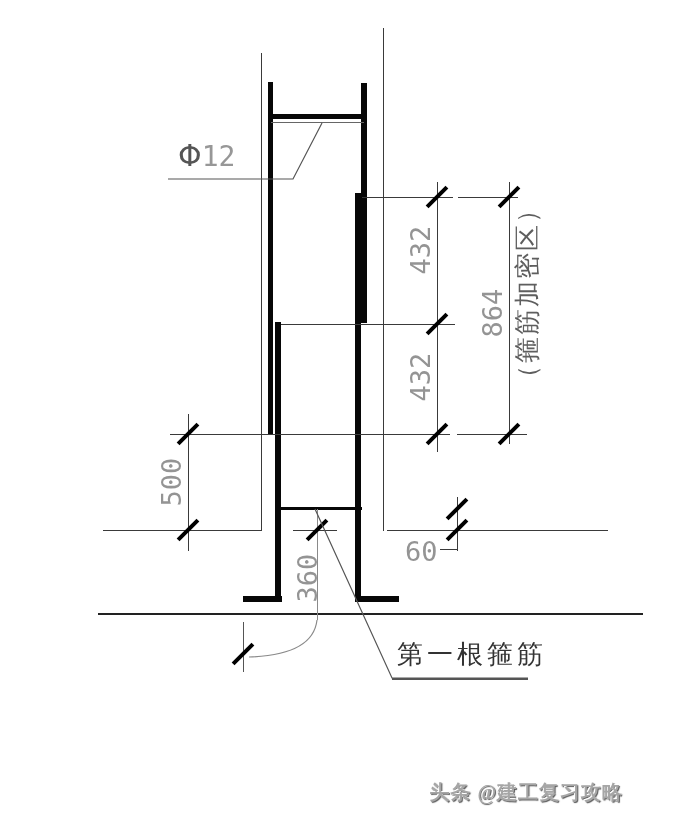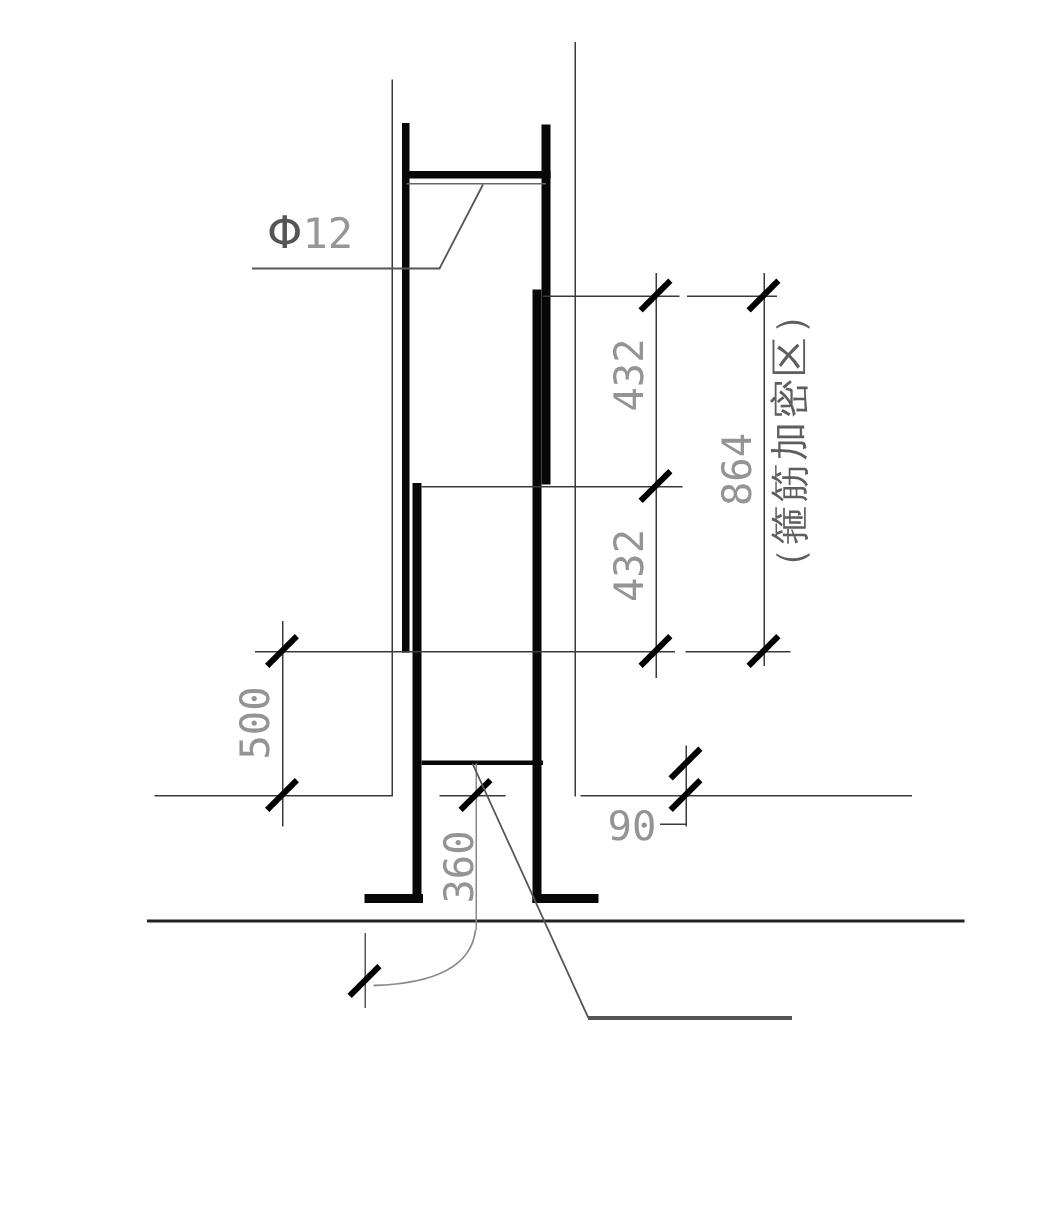--- a/index.html
+++ b/index.html
@@ -87,21 +87,23 @@
 
   <div class="calloutA">
     <span class="phi">Φ</span><span class="dia">12</span>
   </div>
 
   <div class="dimtxt vrot" style="left:420px;top:250px;">432</div>
   <div class="dimtxt vrot" style="left:420px;top:377px;">432</div>
   <div class="dimtxt vrot" style="left:492px;top:313px;">864</div>
   <div class="dimtxt vrot" style="left:171px;top:482px;">500</div>
   <div class="dimtxt vrot" style="left:307px;top:578px;">360</div>
-  <div class="dimtxt" style="left:405px;top:538px;">90</div>
+  <div class="dimtxt" style="left:405px;top:538px;">60</div>
 
   <div class="zone cjk" style="left:527px;top:293px;">（箍筋加密区）</div>
 
+  <div class="stirrup-label cjk">第一根箍筋</div>
   <div class="hline" style="left:392px;top:678px;width:136px;height:2px;background:#555;"></div>
 
 
+  <div class="watermark cjk">头条 @建工复习攻略</div>
 
 </div>
 
 </body></html>

